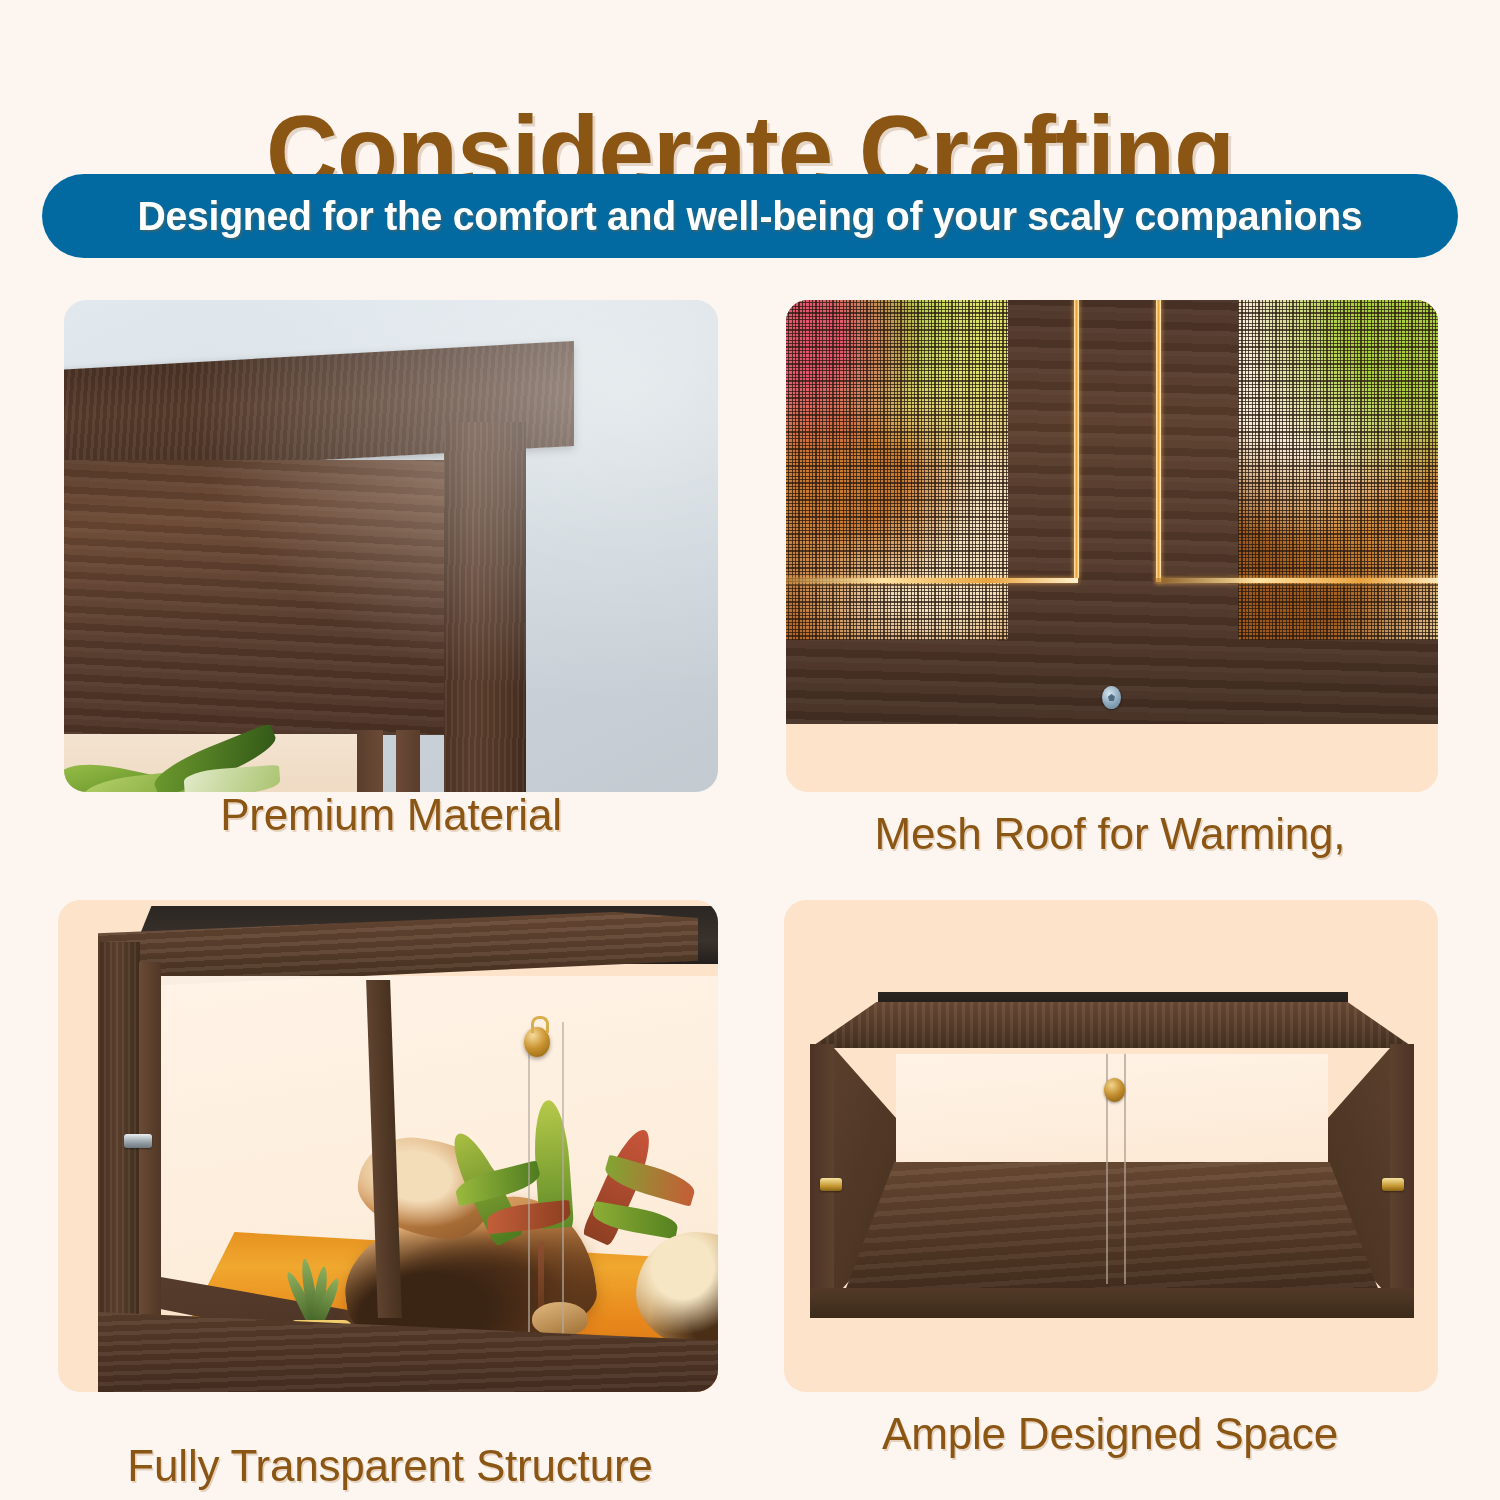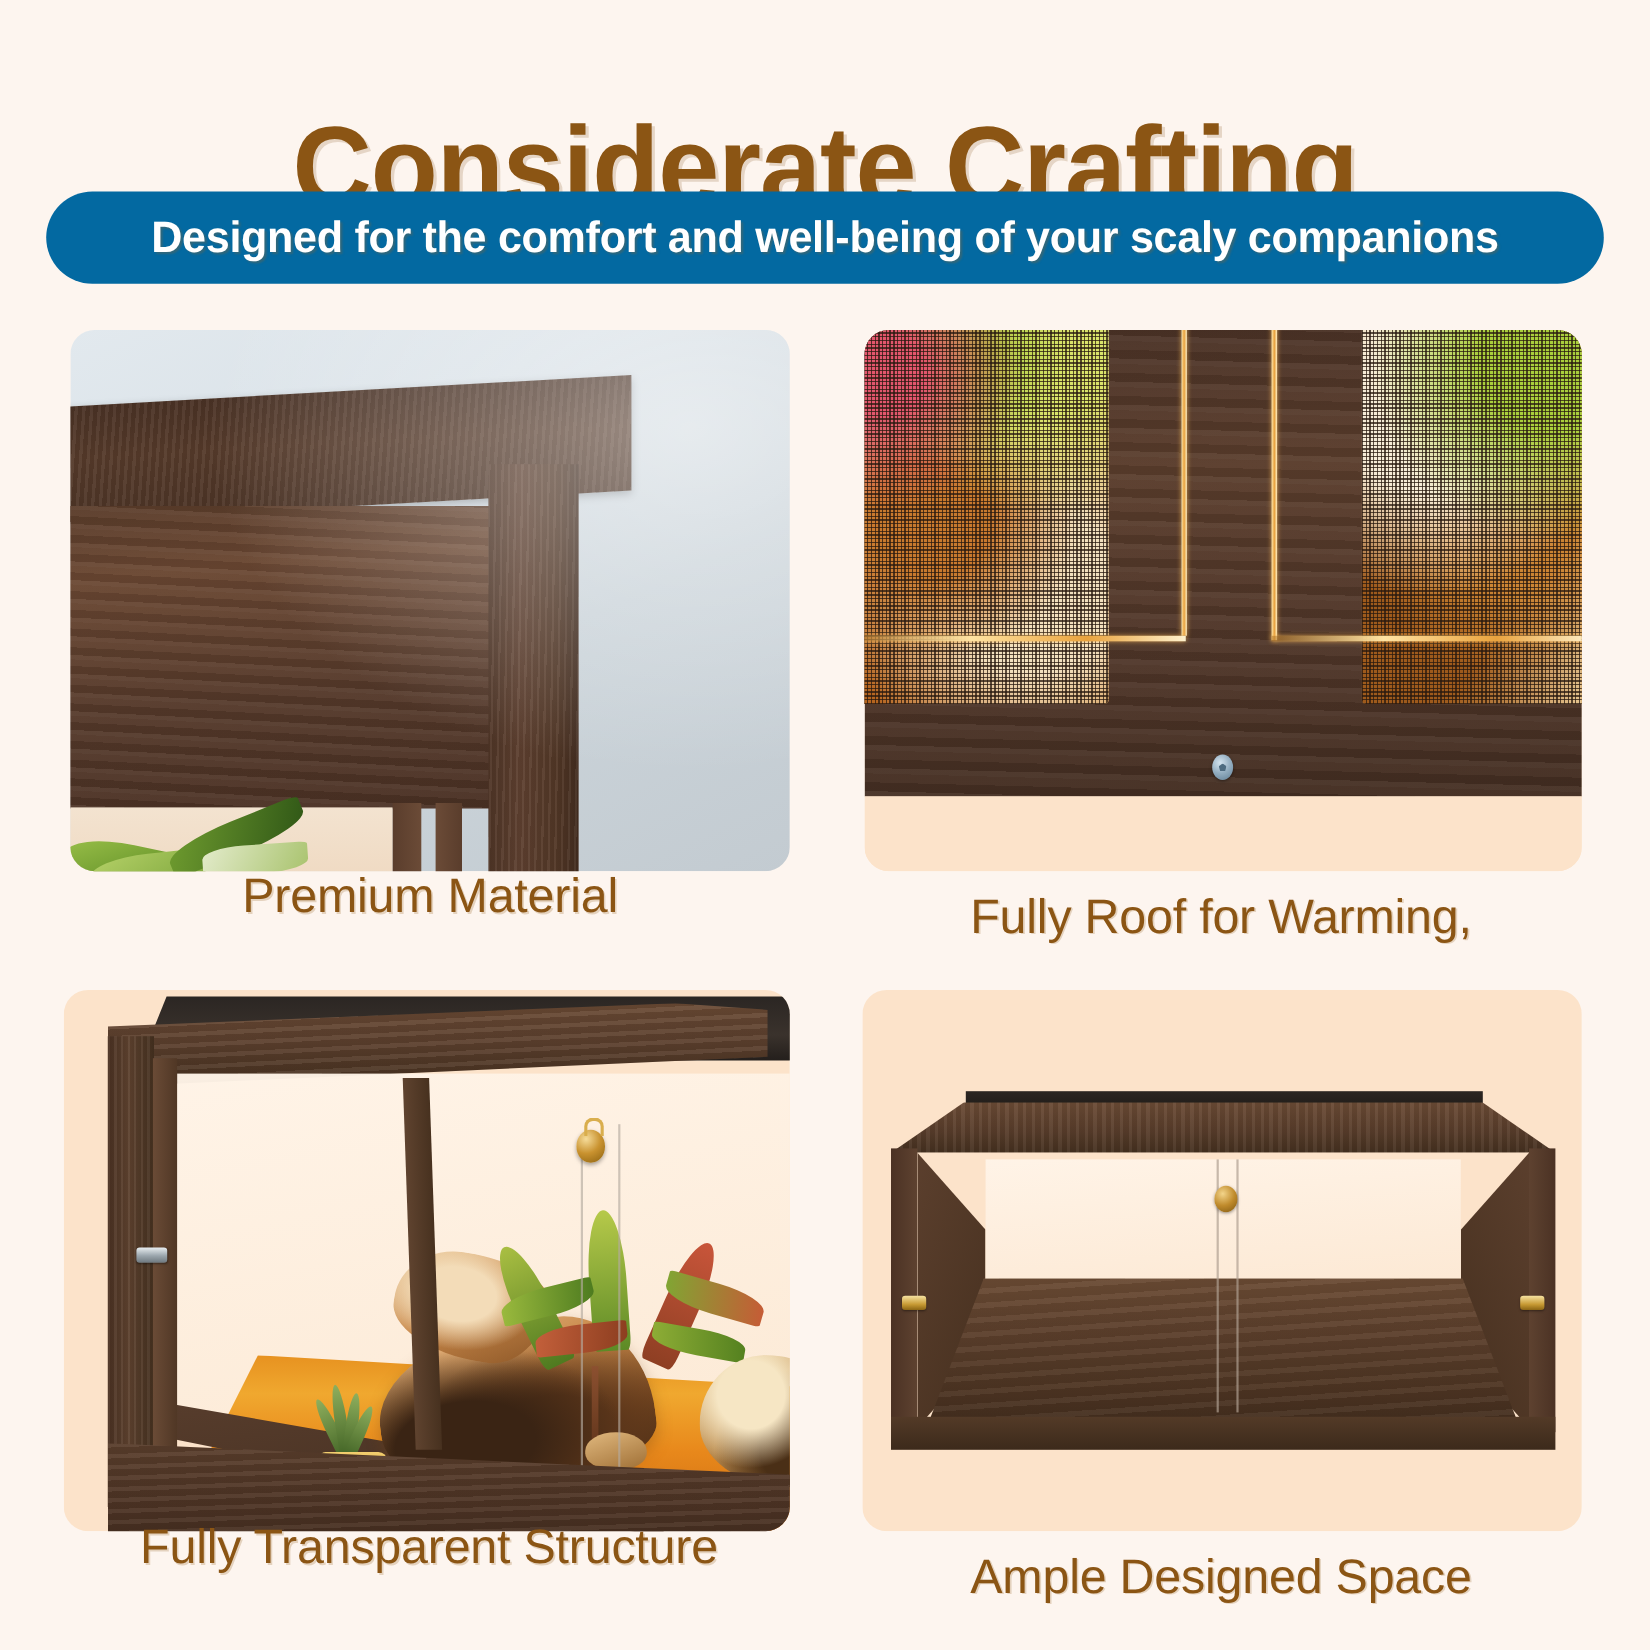--- a/index.html
+++ b/index.html
@@ -70,21 +70,21 @@
     text-align: center;
     color: #8B5514;
     font-size: 44px;
     line-height: 1.18;
     font-weight: normal;
     letter-spacing: -0.2px;
     text-shadow: 1.5px 1.5px 0 rgba(140,85,20,0.22);
   }
   #cap-premium     { left: 64px;  top: 789px;  width: 654px; }
   #cap-mesh        { left: 760px; top: 808px;  width: 700px; }
-  #cap-transparent { left: 40px;  top: 1381px; width: 700px; }
+  #cap-transparent { left: 40px;  top: 1440px; width: 700px; }
   #cap-interior    { left: 780px; top: 1408px; width: 660px; }
 
   
   .photo1 {
     position: absolute;
     inset: 0;
     background: linear-gradient(155deg, #E2E9EE 0%, #DAE2E8 28%, #CBD4DA 60%, #C3CBD1 100%);
   }
   .p1-topboard {
     position: absolute;
@@ -560,21 +560,21 @@
     </div>
     <div class="p2-gold" id="p2-gold-v1"></div>
     <div class="p2-gold" id="p2-gold-v2"></div>
     <div class="p2-gold-h" id="p2-h-left"></div>
     <div class="p2-gold-h" id="p2-h-right"></div>
     <div class="p2-screw"></div>
     <div class="p2-bottom-fade"></div>
   </div>
 </div>
 <div class="caption" id="cap-mesh">
-  <span>Fully Roof for Warming,</span><br>
+  <span>Mesh Roof for Warming,</span><br>
 </div>
 
 <div class="panel" id="panel-transparent">
   <div class="photo3">
     <div class="p3-tank">
       <div class="p3-lid"></div>
       <div class="p3-toprail"></div>
       <div class="p3-glass"></div>
       <div class="p3-floor"></div>
       <div class="p3-floorrail"></div>

